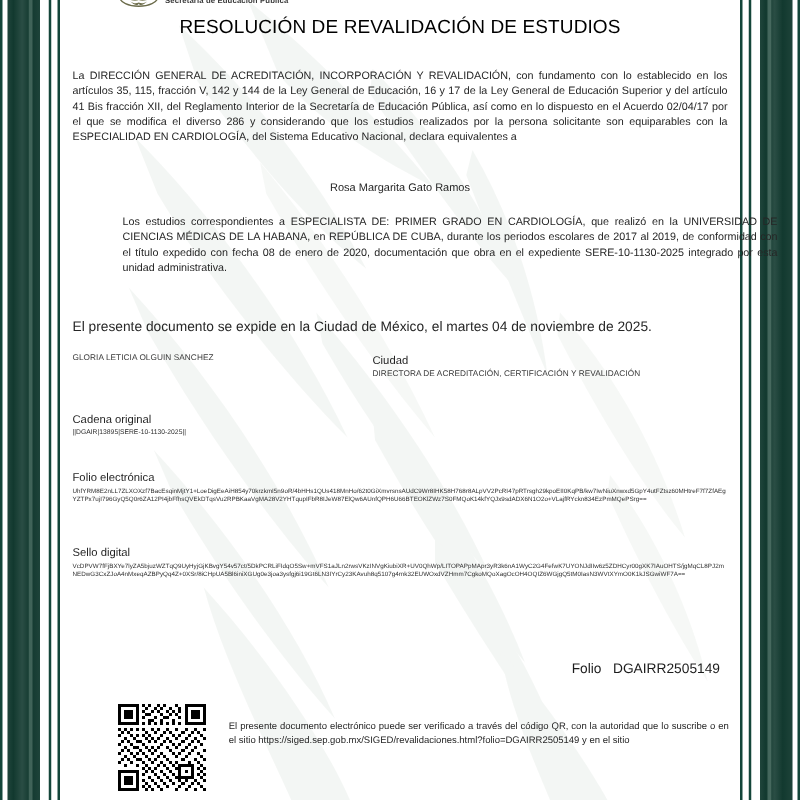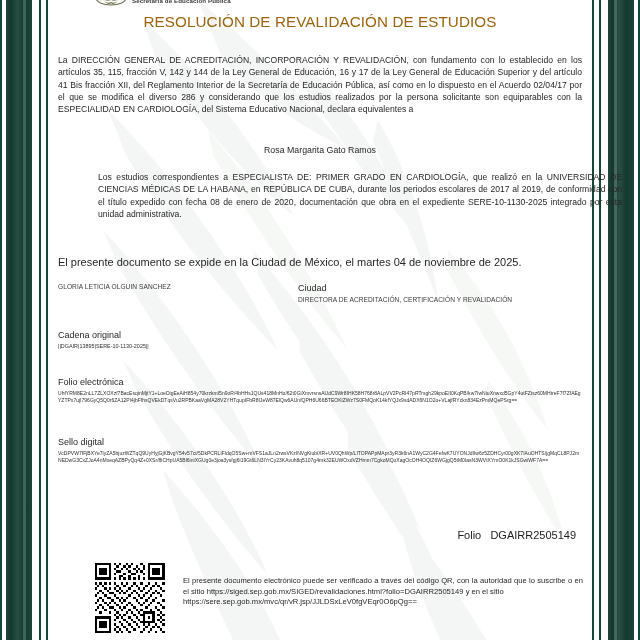--- a/index.html
+++ b/index.html
@@ -92,21 +92,21 @@
     letter-spacing: 0.1px;
     white-space: nowrap;
   }
 
   .doc-title {
     position: absolute;
     left: 0; top: 13px;
     width: 540px;
     text-align: center;
     font-size: 15.2px;
-    color: #a16207;
+    color: #000000;
     letter-spacing: 0.1px;
     white-space: nowrap;
   }
 
   
   .para {
     position: absolute;
     left: 8px;
     width: 524px;
     font-size: 8.6px;
@@ -528,17 +528,16 @@
             <rect x="25" y="28" width="1" height="1"></rect>
           <rect x="28" y="28" width="1" height="1"></rect>
         </g>
       </svg>
     </div>
 
     <div class="verify-text">
       <span>El presente documento electrónico puede ser verificado a través del código QR, con la autoridad que lo suscribe o en el sitio</span>
       <span>https://siged.sep.gob.mx/SIGED/revalidaciones.html?folio=DGAIRR2505149</span>
       <span>y en el sitio</span>
-      <div class="lastline">https://sere.sep.gob.mx/mvc/qr/vR.jsp/JJLDSxLeV0fgVEqr0O6pQg==</div>
     </div>
 
   </div>
 </div>
 
 </body></html>

